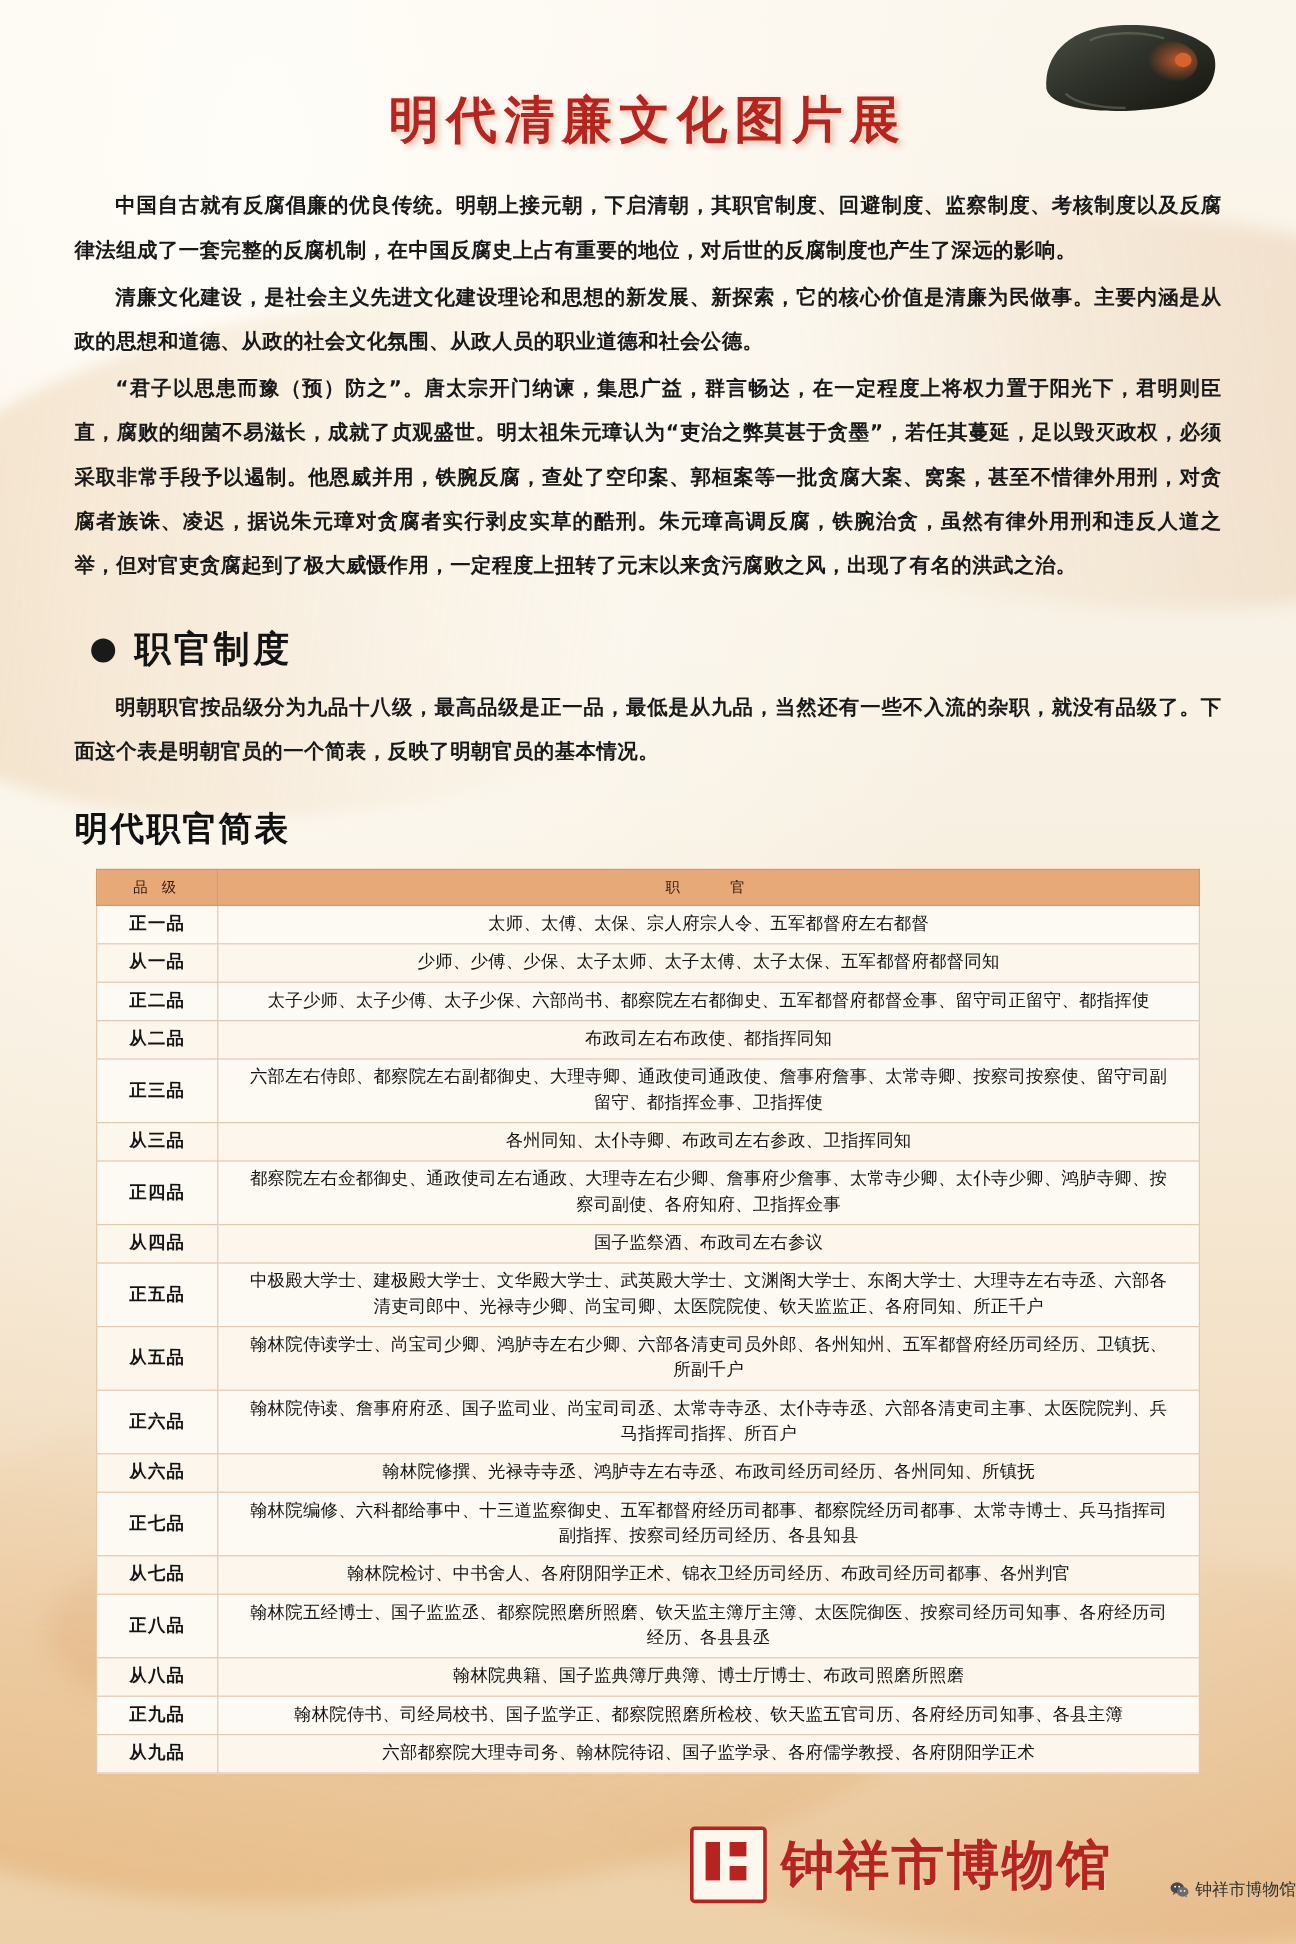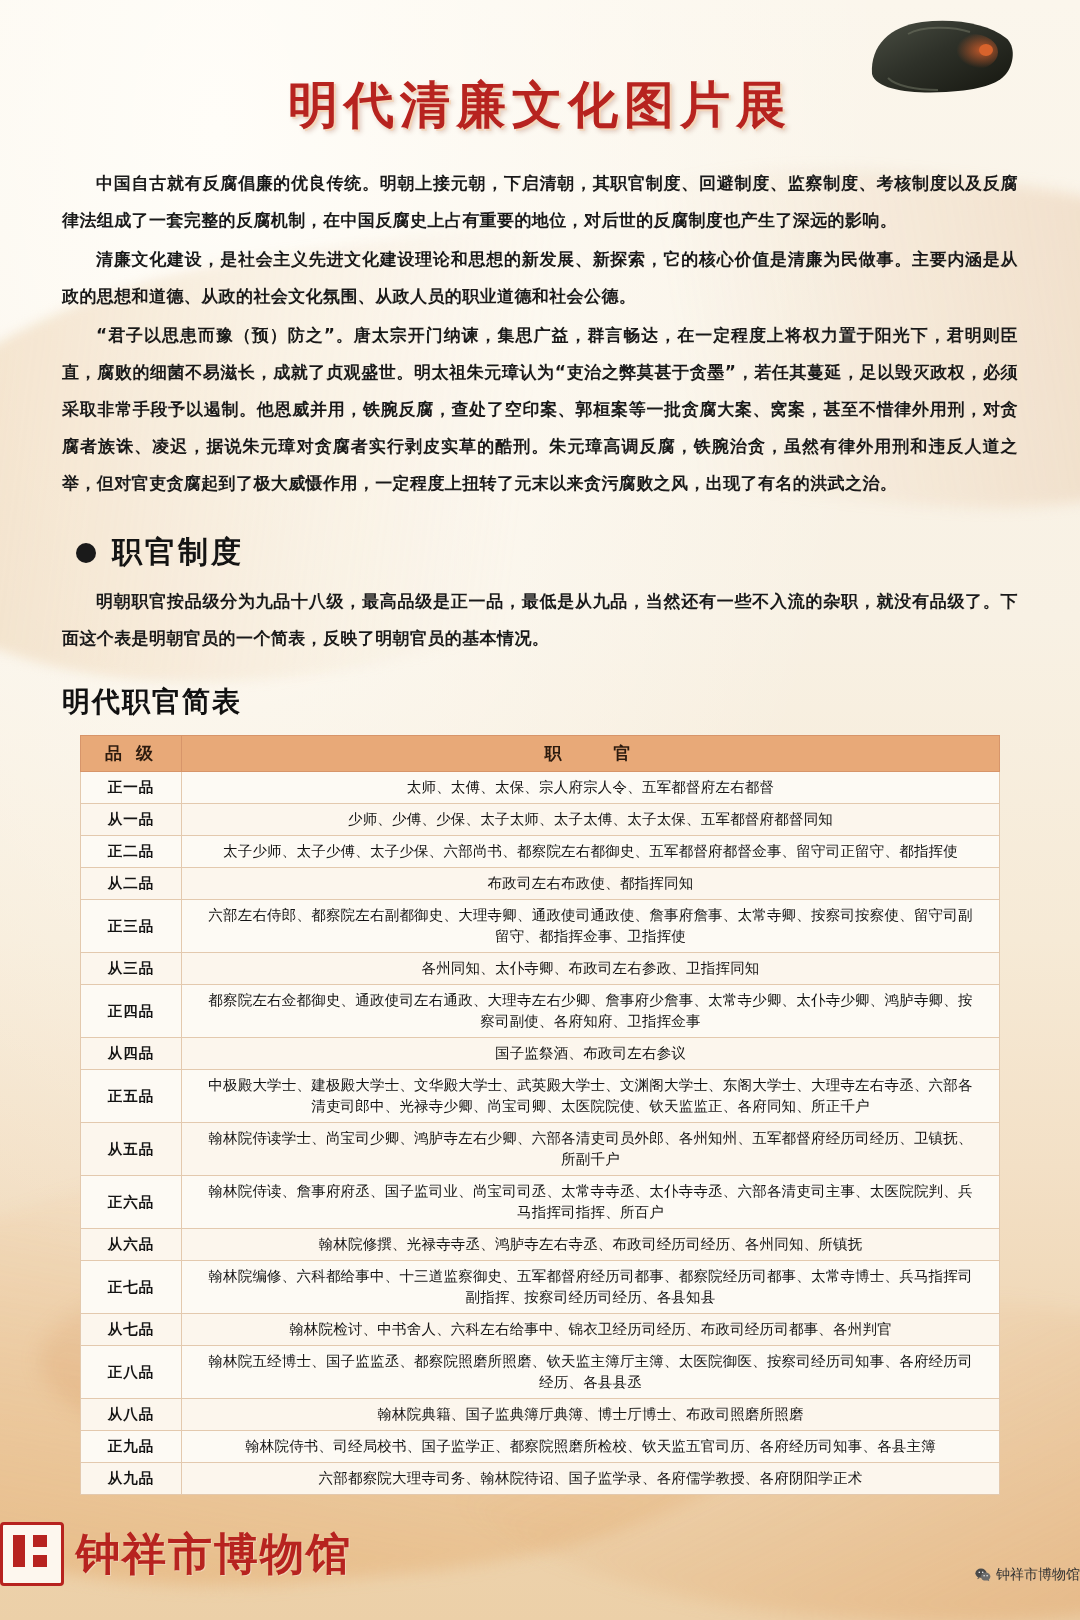--- a/index.html
+++ b/index.html
@@ -72,21 +72,21 @@
     height: 88px;
     z-index: 5;
   }
 
   .title {
     position: relative;
     z-index: 4;
     text-align: center;
     margin: 72px 0 0 0;
     font-family: "DejaVu Serif", "Liberation Serif", serif;
-    font-size: 50px;
+    font-size: 42px;
     font-weight: 700;
     letter-spacing: 6px;
     color: #b7231f;
     text-shadow: 2px 2px 0 #f3d6bb, 3px 3px 5px rgba(120,40,20,0.25);
   }
 
   .content {
     position: relative;
     z-index: 4;
     padding: 26px 62px 0 62px;
@@ -138,22 +138,22 @@
     width: 920px;
     margin: 0 auto;
     border-collapse: collapse;
     background: #fdfaf4;
     font-family: "DejaVu Sans", "Liberation Sans", sans-serif;
     table-layout: fixed;
   }
   table.rank-table th {
     background: #e8a978;
     color: #2b1a0e;
-    font-size: 17px;
-    font-weight: 700;
+    font-size: 12px;
+    font-weight: 400;
     letter-spacing: 6px;
     padding: 6px 4px;
     border: 1px solid #d7956a;
     text-align: center;
   }
   table.rank-table th.c-rank { width: 92px; letter-spacing: 4px; }
   table.rank-table td {
     border: 1px solid #e3c9ae;
     font-size: 14.5px;
     color: #141414;
@@ -174,22 +174,22 @@
   table.rank-table tr:nth-child(even) td { background: #fcf6ed; }
 
   .footer {
     position: absolute;
     left: 0;
     right: 0;
     bottom: 34px;
     z-index: 6;
     display: flex;
     align-items: flex-end;
-    justify-content: space-between;
-    gap: 22px;
+    justify-content: flex-end;
+    gap: 36px;
   }
   .museum-logo {
     display: flex;
     align-items: center;
     gap: 12px;
   }
   .logo-mark {
     width: 58px;
     height: 58px;
     border: 3px solid #b7231f;
@@ -340,21 +340,21 @@
         <tr>
             <td class="rank">从六品</td>
             <td class="office">翰林院修撰、光禄寺寺丞、鸿胪寺左右寺丞、布政司经历司经历、各州同知、所镇抚</td>
           </tr>
         <tr>
             <td class="rank">正七品</td>
             <td class="office">翰林院编修、六科都给事中、十三道监察御史、五军都督府经历司都事、都察院经历司都事、太常寺博士、兵马指挥司副指挥、按察司经历司经历、各县知县</td>
           </tr>
         <tr>
             <td class="rank">从七品</td>
-            <td class="office">翰林院检讨、中书舍人、六科左右给事中、锦衣卫经历司经历、布政司经历司都事、各州判官</td>
+            <td class="office">翰林院检讨、中书舍人、各府阴阳学正术、锦衣卫经历司经历、布政司经历司都事、各州判官</td>
           </tr>
         <tr>
             <td class="rank">正八品</td>
             <td class="office">翰林院五经博士、国子监监丞、都察院照磨所照磨、钦天监主簿厅主簿、太医院御医、按察司经历司知事、各府经历司经历、各县县丞</td>
           </tr>
         <tr>
             <td class="rank">从八品</td>
             <td class="office">翰林院典籍、国子监典簿厅典簿、博士厅博士、布政司照磨所照磨</td>
           </tr>
         <tr>

